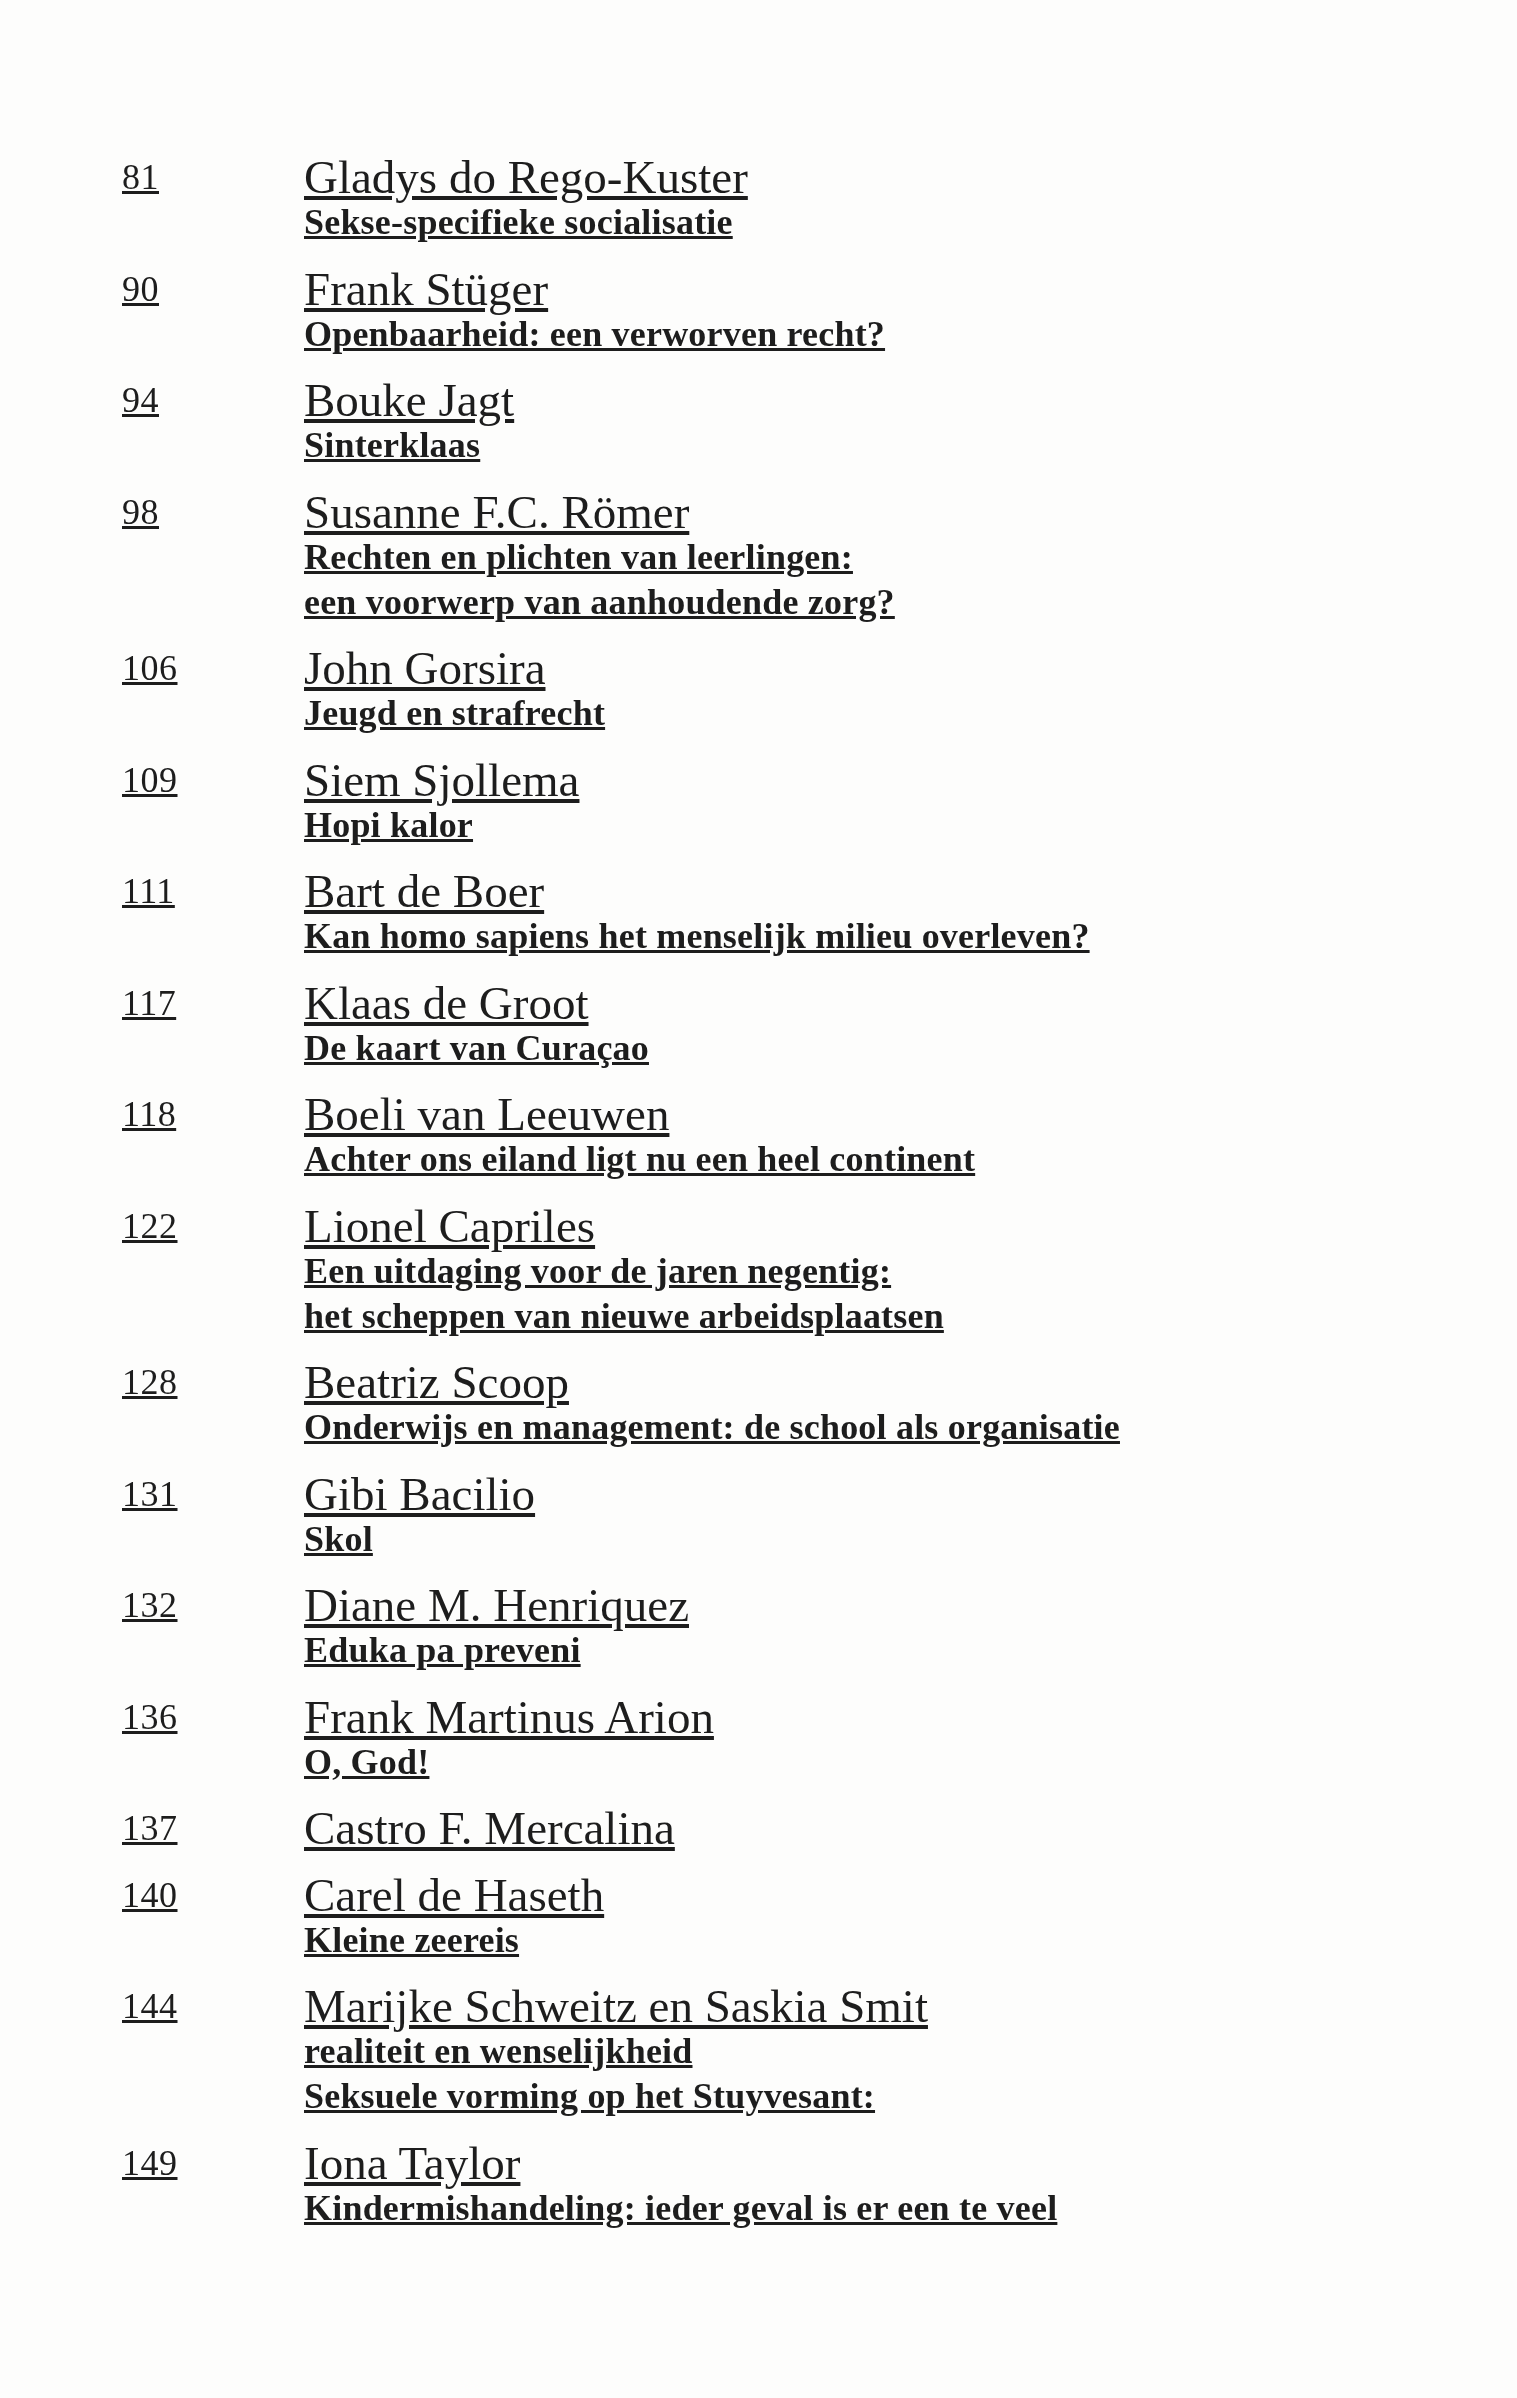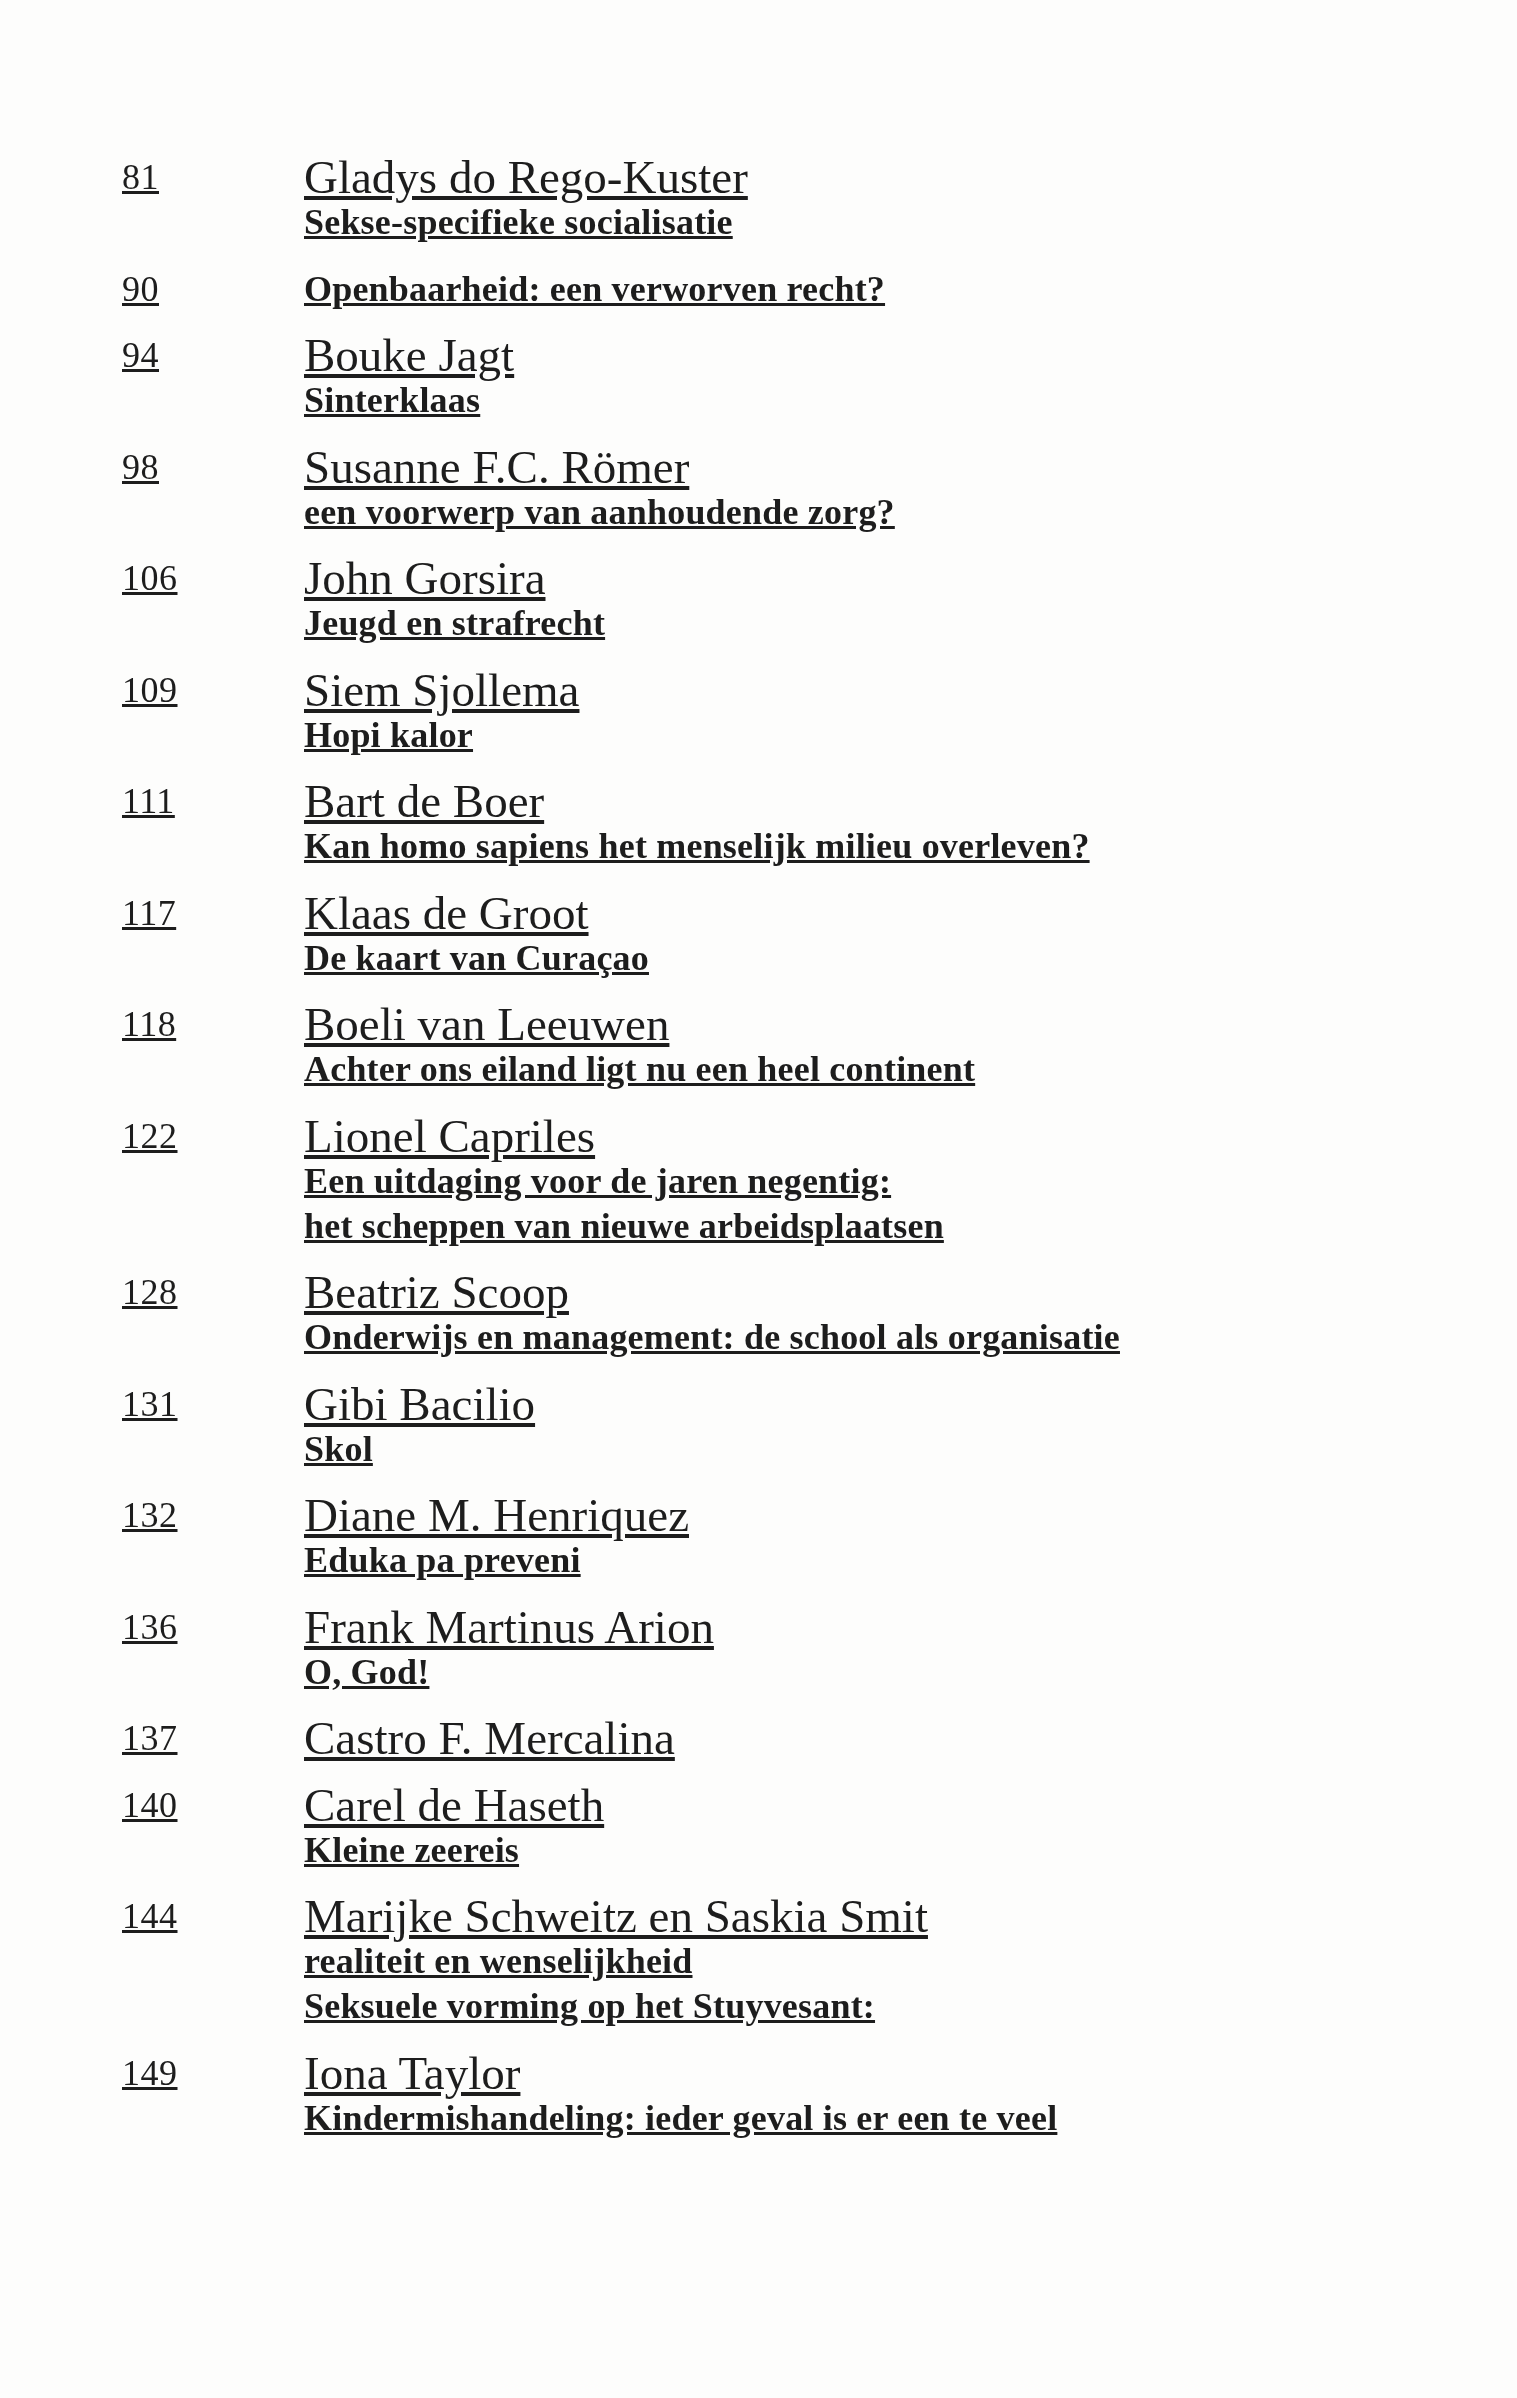--- a/index.html
+++ b/index.html
@@ -55,34 +55,36 @@
     <div class="entry">
       <span class="num">81</span>
       <div class="text">
         <div class="author">Gladys do Rego-Kuster</div>
         <div class="title-line">Sekse-specifieke socialisatie</div>
       </div>
     </div>
     <div class="entry">
       <span class="num">90</span>
       <div class="text">
+        <div class="author">Frank Stüger</div>
         <div class="title-line">Openbaarheid: een verworven recht?</div>
       </div>
     </div>
     <div class="entry">
       <span class="num">94</span>
       <div class="text">
         <div class="author">Bouke Jagt</div>
         <div class="title-line">Sinterklaas</div>
       </div>
     </div>
     <div class="entry">
       <span class="num">98</span>
       <div class="text">
         <div class="author">Susanne F.C. Römer</div>
+        <div class="title-line">Rechten en plichten van leerlingen:</div>
         <div class="title-line">een voorwerp van aanhoudende zorg?</div>
       </div>
     </div>
     <div class="entry">
       <span class="num">106</span>
       <div class="text">
         <div class="author">John Gorsira</div>
         <div class="title-line">Jeugd en strafrecht</div>
       </div>
     </div>

